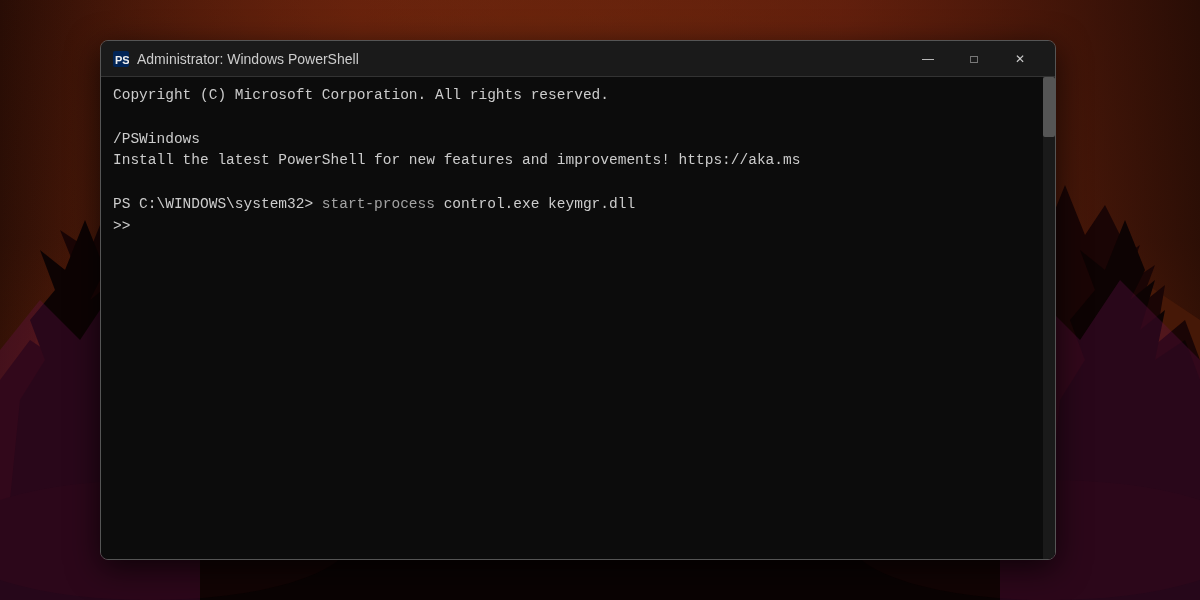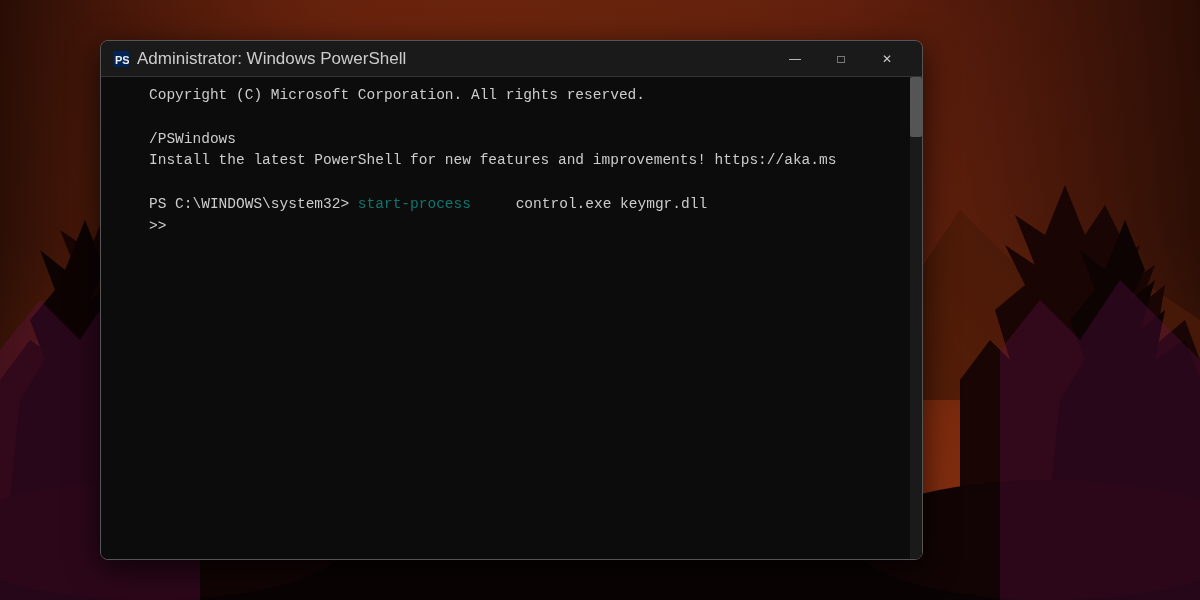--- a/index.html
+++ b/index.html
@@ -26,21 +26,21 @@
       inset: 0;
       width: 100%;
       height: 100%;
     }
 
     
     .window {
       position: absolute;
       top: 40px;
       left: 100px;
-      width: 823px;
+      width: 956px;
       height: 520px;
       display: flex;
       flex-direction: column;
       border: 1px solid #555;
       border-radius: 8px;
       overflow: hidden;
       box-shadow: 0 8px 32px rgba(0,0,0,0.7);
     }
 
     
@@ -56,21 +56,21 @@
 
     .title-bar-icon {
       width: 16px;
       height: 16px;
       margin-right: 8px;
       flex-shrink: 0;
     }
 
     .title-bar-text {
       color: #cccccc;
-      font-size: 17px;
+      font-size: 14px;
       font-family: 'Segoe UI', Arial, sans-serif;
       flex: 1;
     }
 
     .title-bar-controls {
       display: flex;
       gap: 0;
     }
 
     .title-btn {
@@ -126,26 +126,25 @@
     .terminal-line {
       white-space: pre;
       display: block;
     }
 
     .terminal-line.empty {
       height: 1.5em;
     }
 
     .green-text {
-      color: #0f766e;
+      color: #a3a3a3;
     }
 
     .white-text {
       color: #cccccc;
-      margin-left: 36px;
     }
 
     .cursor {
       display: inline-block;
       width: 8px;
       height: 1em;
       background: #cccccc;
       vertical-align: text-bottom;
       margin-left: 1px;
     }

